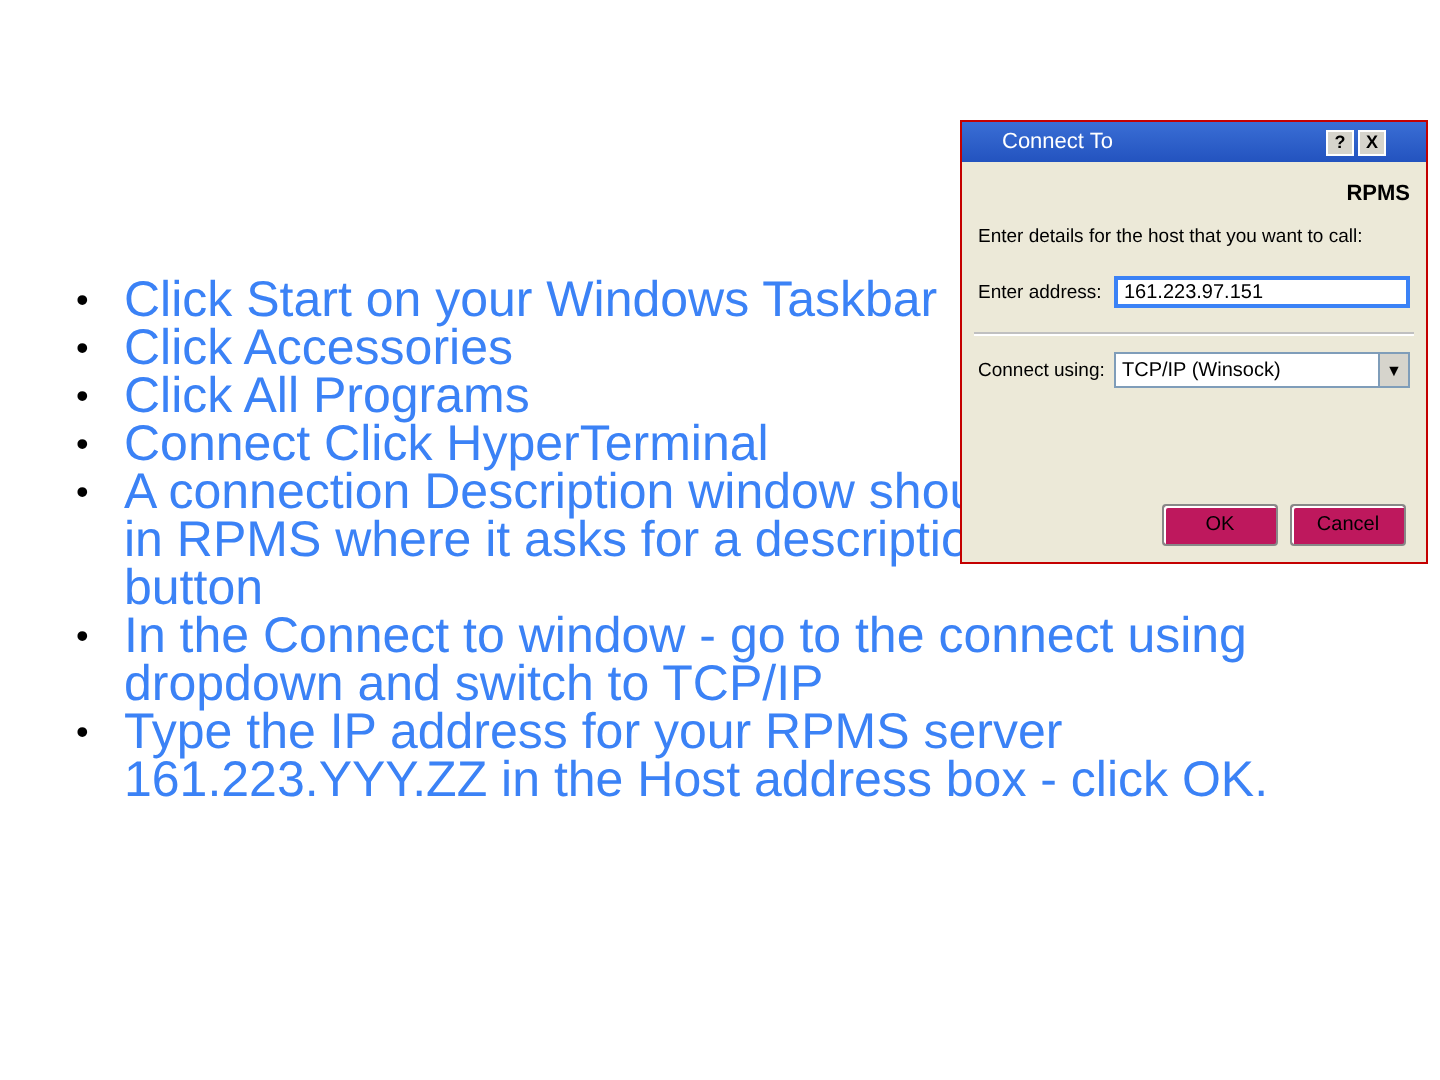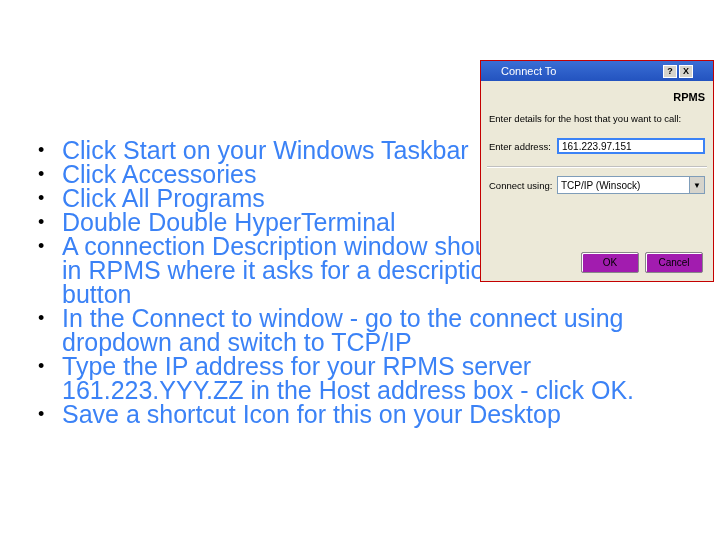--- a/index.html
+++ b/index.html
@@ -144,21 +144,21 @@
   .button-row {
     position: absolute;
     bottom: 8px;
     right: 10px;
     display: flex;
     gap: 6px;
   }
   .win-button {
     width: 56px;
     height: 19px;
-    background: #a21caf;
+    background: #be185d;
     border: 1px solid #888888;
     border-radius: 2px;
     font-size: 10px;
     font-family: Tahoma, Arial, sans-serif;
     display: flex;
     align-items: center;
     justify-content: center;
     box-shadow: inset 1px 1px 0 #ffffff;
   }
   .separator {
@@ -168,25 +168,24 @@
   }
 </style>
 </head>
 <body>
 
 <div class="instructions">
   <ul>
     <li><span>Click Start on your Windows Taskbar</span></li>
     <li><span>Click Accessories</span></li>
     <li><span>Click All Programs</span></li>
-    <li><span>Double Double HyperTerminal</span></li>
+    <li><span>Connect Click HyperTerminal</span></li>
     <li><span>A connection Description window should appear - type in RPMS where it asks for a description-click the Next button</span></li>
     <li><span>In the Connect to window - go to the connect using dropdown and switch to TCP/IP</span></li>
     <li><span>Type the IP address for your RPMS server 161.223.YYY.ZZ in the Host address box - click OK.</span></li>
-    <li><span>Save a shortcut Icon for this on your Desktop</span></li>
   </ul>
 </div>
 
 <div class="dialog">
   <div class="titlebar">
     <span>Connect To</span>
     <div class="title-btns">
       <div class="title-btn">
           <span>?</span>
         </div>

